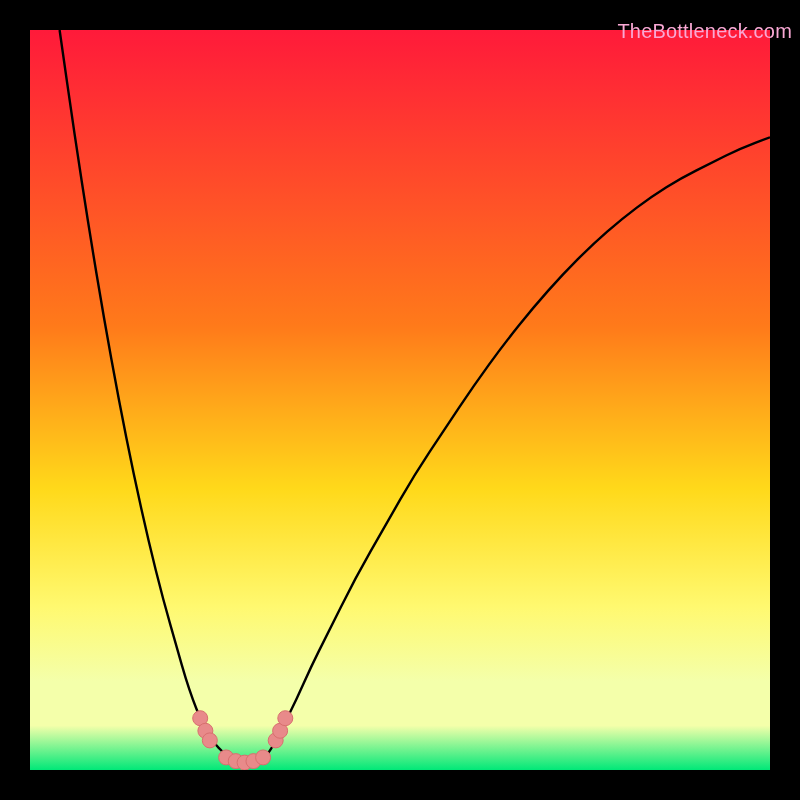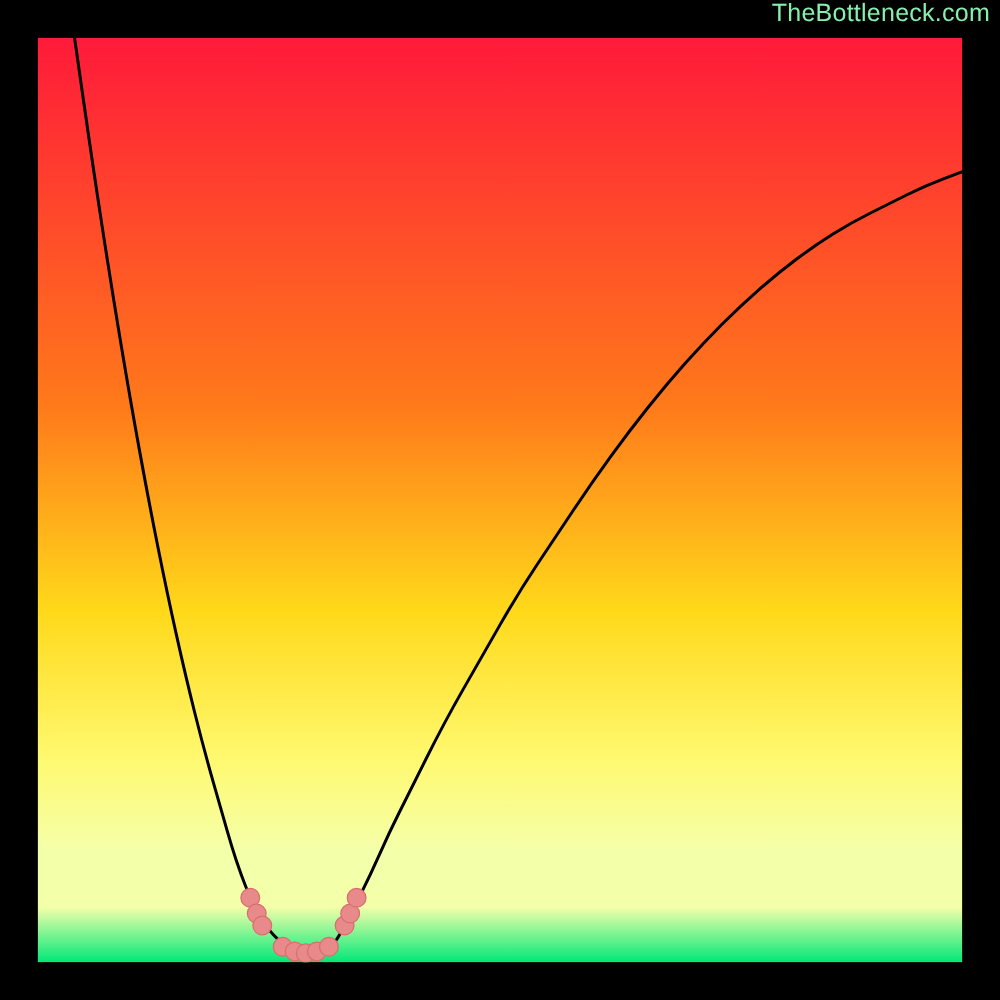--- a/index.html
+++ b/index.html
@@ -20,23 +20,23 @@
   .plot {
     position: absolute;
     left: 30px;
     top: 30px;
     width: 740px;
     height: 740px;
     overflow: hidden;
   }
   .watermark {
     position: absolute;
-    top: 0;
+    top: 20px;
     right: 8px;
-    color: #86efac;
+    color: #f9a8d4;
     font-size: 20px;
     font-weight: 500;
     letter-spacing: 0.2px;
     z-index: 10;
   }
   svg { display: block; }
 </style>
 </head>
 <body>
 

